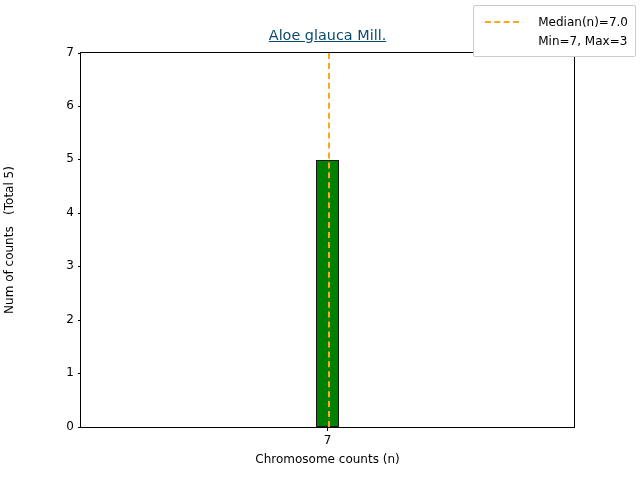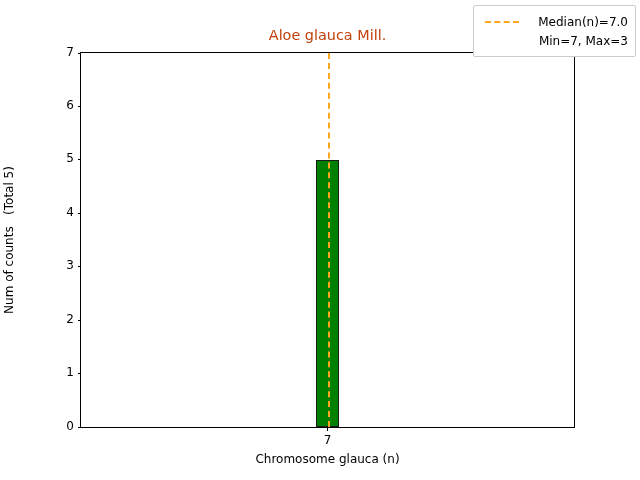--- a/index.html
+++ b/index.html
@@ -19,23 +19,24 @@
   }
 
   
   #chart-title {
     position: absolute;
     left: 80px;
     top: 27px;
     width: 495px;
     text-align: center;
     font-size: 14.4px;
-    color: #c2410c;
+    color: #0c4a6e;
     line-height: 1.2;
     white-space: nowrap;
+    text-decoration: underline;
   }
 
   
   #plot-area {
     position: absolute;
     left: 80px;
     top: 52px;
     width: 495px;
     height: 376px;
     border: 1.1px solid #000000;
@@ -165,21 +166,20 @@
     left: 3px;
     top: 9px;
     width: 34px;
     border-top-width: 2.6px;
     border-top-style: dashed;
   }
   .legend-text {
     font-size: 12px;
     color: #000000;
     white-space: nowrap;
-    text-align: right;
     flex: 1 1 auto;
     margin-left: 16px;
   }
   .legend-text.second {
     padding-left: 40px;
   }
 </style>
 </head>
 <body>
 
@@ -222,21 +222,21 @@
       <div class="ytick" style="top: 53.4286px;">
         <span class="tickmark"></span>
         <span class="ticklabel">6</span>
       </div>
       <div class="ytick" style="top: 0px;">
         <span class="tickmark"></span>
         <span class="ticklabel">7</span>
       </div>
     </div>
 
-  <div id="xlabel">Chromosome glauca (n)</div>
+  <div id="xlabel">Chromosome counts (n)</div>
 
   <div id="ylabel-wrap">
     <div id="ylabel">Num of counts   (Total 5)</div>
   </div>
 
   <div id="legend">
     <div class="legend-row">
       <span class="legend-swatch-cell">
         <span class="legend-dash" style="border-top-color: rgb(255, 165, 30);"></span>
       </span>

